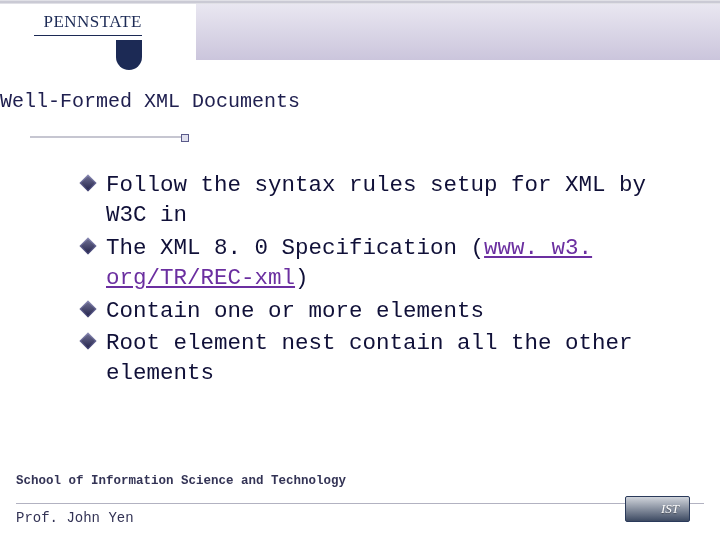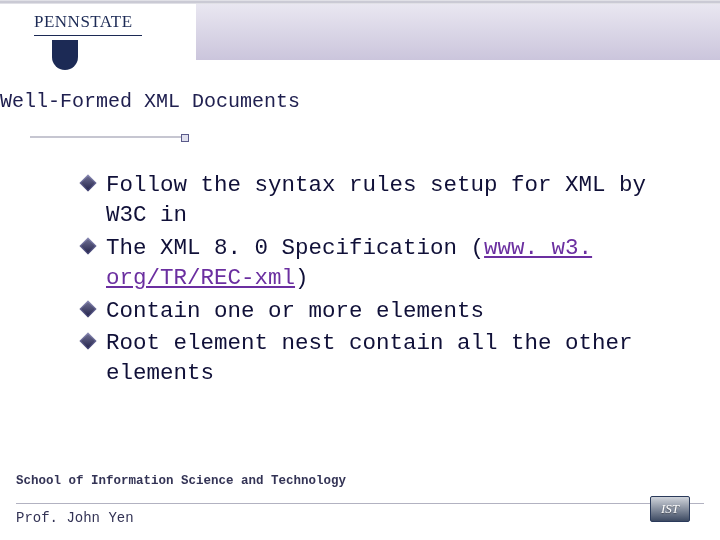--- a/index.html
+++ b/index.html
@@ -13,21 +13,21 @@
   .top-rule {
     position:absolute; top:0; left:0; width:100%; height:4px;
     background:linear-gradient(to bottom, rgba(0,0,50,0.08), rgba(0,0,50,0.25), rgba(0,0,50,0.08));
   }
   .top-band {
     position:absolute; top:4px; left:196px; right:0; height:56px;
     background:linear-gradient(to bottom, #e9e7f1, #cbc5dc);
   }
   .logo {
     position:absolute; top:12px; left:34px;
-    display:flex; flex-direction:column; align-items:flex-start;
+    display:flex; flex-direction:column; align-items:flex-end;
   }
   .logo-word { font-family:Georgia,serif; font-size:17px; letter-spacing:0.5px; color:#1c2a55; font-weight:normal; }
   .logo-line { width:108px; height:1px; background:#1c2a55; margin:3px 0 4px; }
   .logo-shield {
     width:26px; height:30px; margin-left:18px;
     background:#1c2a55; border-radius:0 0 14px 14px;
     display:flex; align-items:center; justify-content:center;
     color:#fff; font-size:10px; font-family:Georgia,serif;
   }
   .slide-title {
@@ -71,21 +71,21 @@
   .footer2 {
     position:absolute; bottom:14px; left:16px;
     font-size:14px; color:#333355;
   }
   .ist-logo {
     position:absolute; bottom:18px; right:30px;
     width:38px; height:24px; border:1px solid #2a3a5a;
     background:linear-gradient(to bottom, #d0d4db, #3d4a62);
     display:flex; align-items:center; justify-content:center;
     font-family:Georgia,serif; font-style:italic; font-size:13px;
-    color:#fff; text-shadow:0 1px 1px rgba(0,0,0,0.4); border-radius:2px;
+    color:#fff; text-shadow:0 1px 1px rgba(0,0,0,0.4); border-radius:2px;padding-left:25px;
   }
 </style>
 </head>
 <body>
 
 <div class="top-rule"></div>
 <div class="top-band"></div>
 
 <div class="logo">
   <div class="logo-word">PENNSTATE</div>

